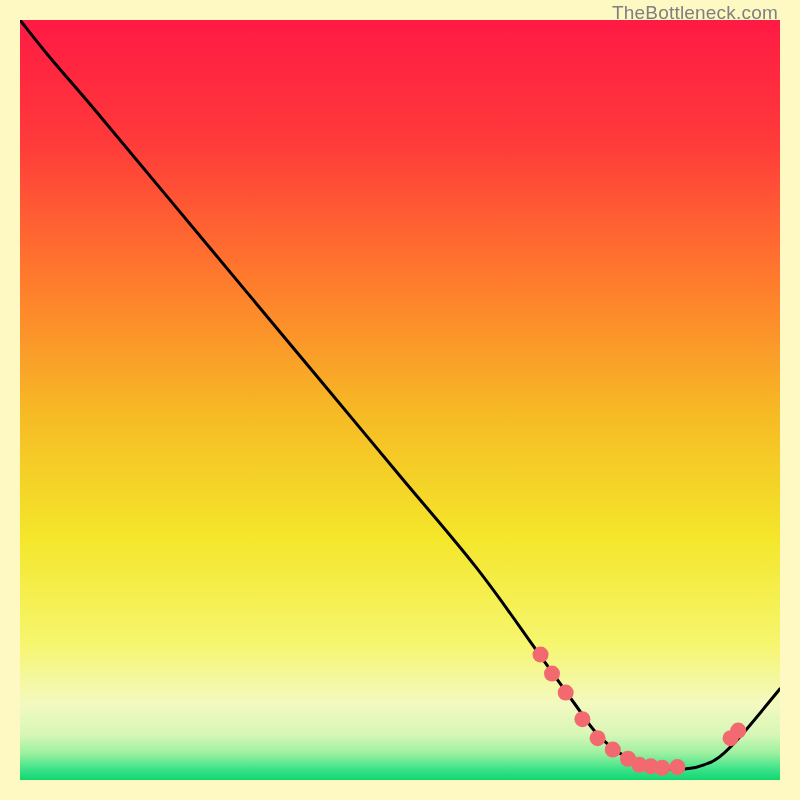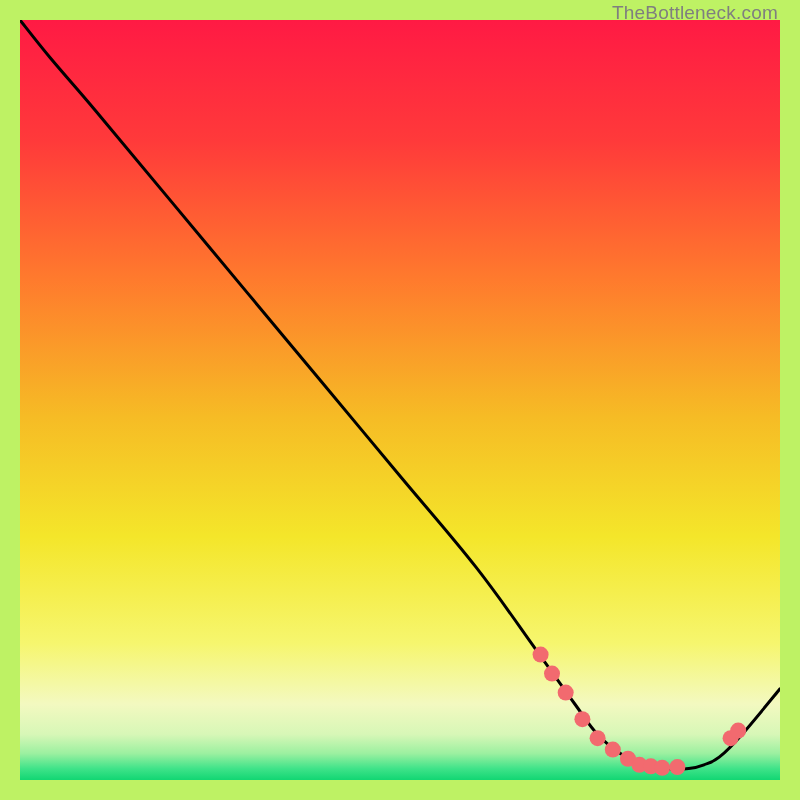--- a/index.html
+++ b/index.html
@@ -8,21 +8,21 @@
     width: 800px;
     height: 800px;
     background: #000;
     overflow: hidden;
     font-family: Arial, Helvetica, sans-serif;
   }
   .stage {
     position: relative;
     width: 800px;
     height: 800px;
-    background: #bef264;
+    background: #fef9c3;
   }
   .plot {
     position: absolute;
     left: 20px;
     top: 20px;
     width: 760px;
     height: 760px;
   }
   .grad {
     position: absolute;

